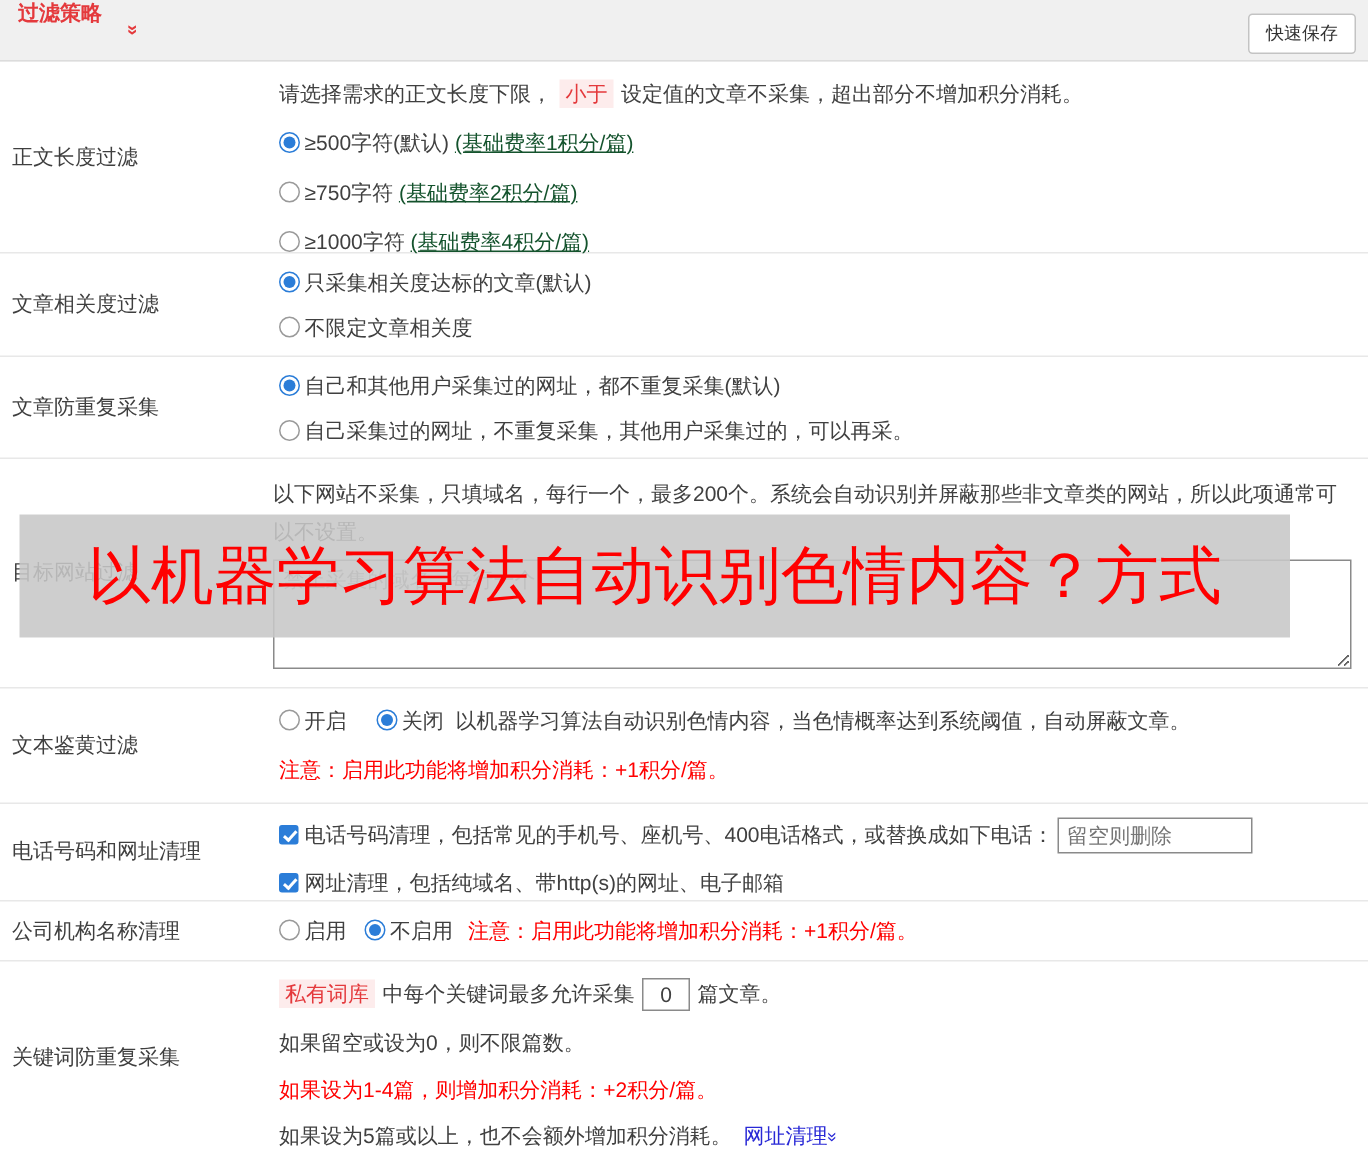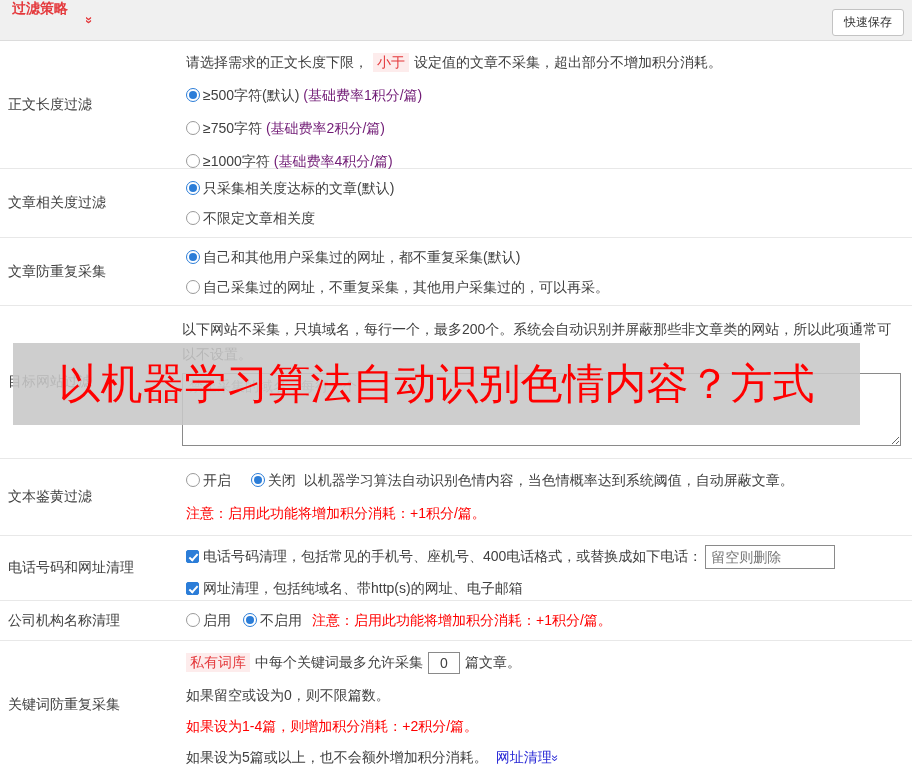--- a/index.html
+++ b/index.html
@@ -26,21 +26,21 @@
   .radio{display:inline-block;position:relative;width:14px;height:14px;border:1px solid #9a9a9a;border-radius:50%;
          background:#fff;box-sizing:border-box;vertical-align:-2px;margin-right:3px;}
   .radio.on{border-color:#2b7dd8;}
   .radio.on::after{content:"";position:absolute;left:2px;top:2px;width:8px;height:8px;border-radius:50%;background:#2b7dd8;}
   .checkbox{display:inline-block;position:relative;width:13px;height:13px;border:1px solid #9a9a9a;border-radius:2px;
             background:#fff;box-sizing:border-box;vertical-align:-2px;margin-right:4px;}
   .checkbox.on{background:#2b7dd8;border-color:#2b7dd8;}
   .checkbox.on::after{content:"";position:absolute;left:2px;top:3px;width:7px;height:3px;
                       border-left:2px solid #fff;border-bottom:2px solid #fff;transform:rotate(-48deg);}
   .rednote{color:#ff0000;}
-  .redu{color:#701a75;}
+  .redu{color:#14532d;text-decoration:underline;}
   .badge{display:inline-block;background:#fdecec;color:#e4393c;padding:0 4px;margin:0 5px;line-height:19px;}
   .bluelink{color:#2929d6;cursor:pointer;}
   .chev-blue{display:inline-block;transform:rotate(90deg);font-size:12px;color:#2929d6;}
   
   .domain-textarea{display:block;width:719px;height:73px;box-sizing:border-box;margin-top:6px;
                    border:1px solid #8a8a8a;background:#fff;font-family:Liberation Serif, serif;font-size:14px;
                    padding:4px 6px;resize:both;color:#404040;}
   .domain-textarea::placeholder{color:#8d8d8d;}
   .desc{line-height:25px;}
   

